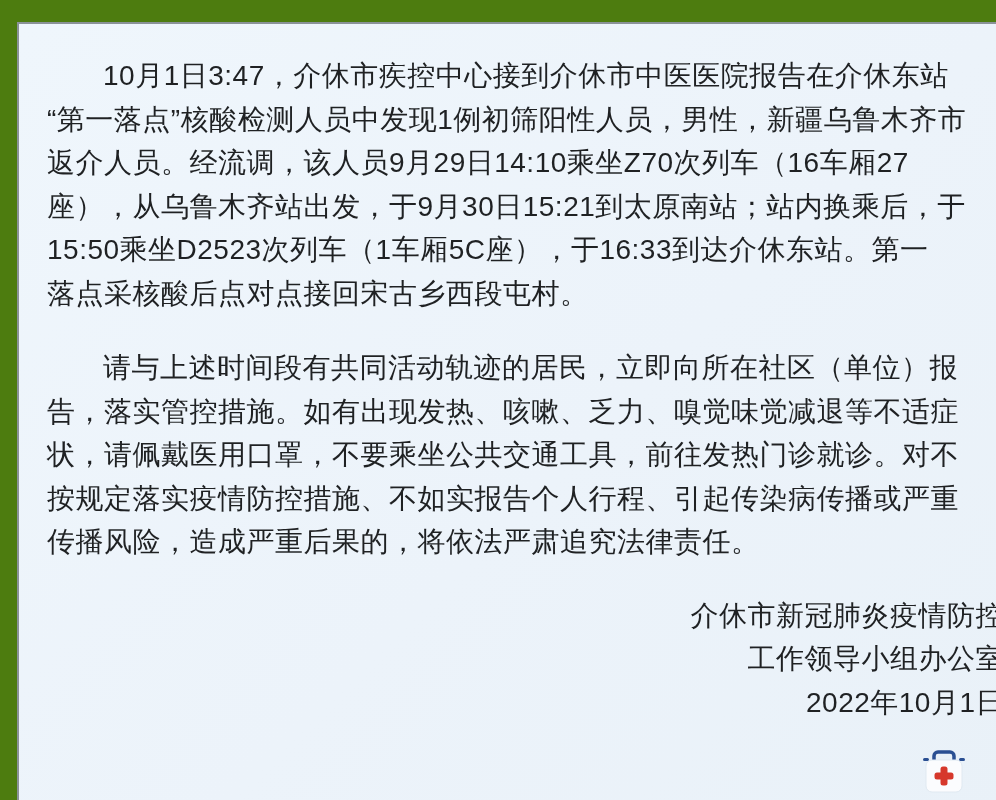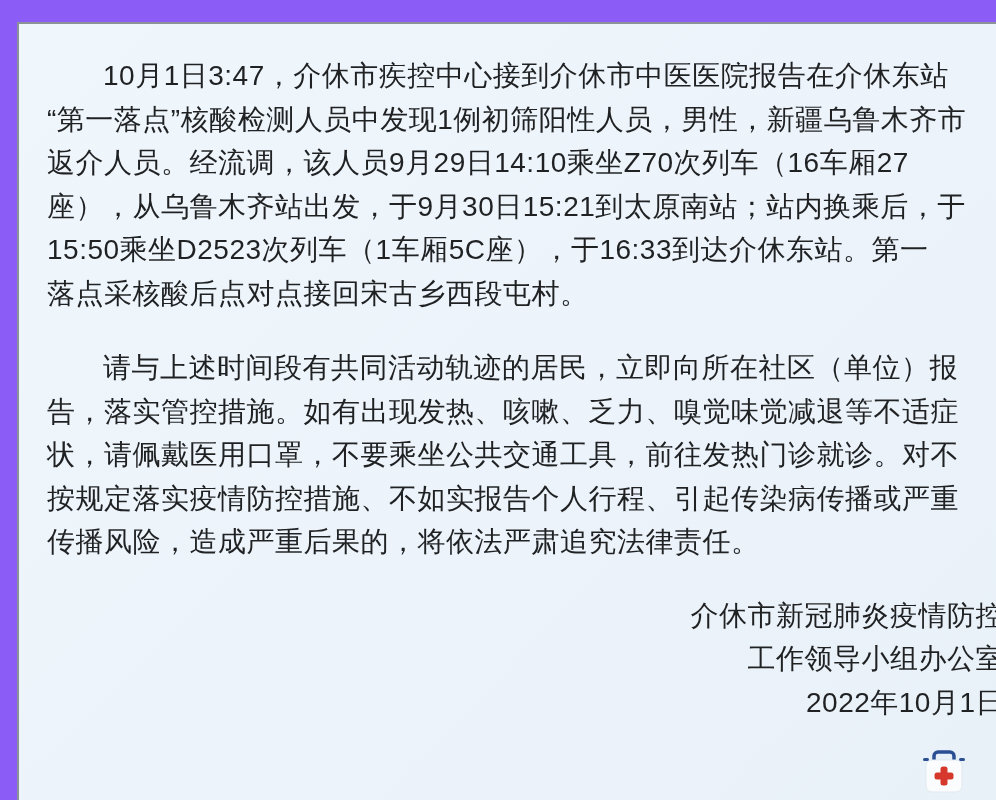--- a/index.html
+++ b/index.html
@@ -8,21 +8,21 @@
     width: 996px;
     height: 800px;
     background: #ffffff;
     font-family: "Liberation Sans", sans-serif;
     overflow: hidden;
   }
   .page {
     position: relative;
     width: 996px;
     height: 800px;
-    background: #8b5cf6;
+    background: #4d7c0f;
   }
   .panel {
     position: absolute;
     left: 17px;
     top: 22px;
     width: 957px;
     height: 753px;
     border: 2px solid var(--border-color, #8a9298);
     background: linear-gradient(135deg, #eff6fc 0%, #ecf3fa 55%, #e9f1f8 100%);
     padding: 30px 24px 0 28px;

